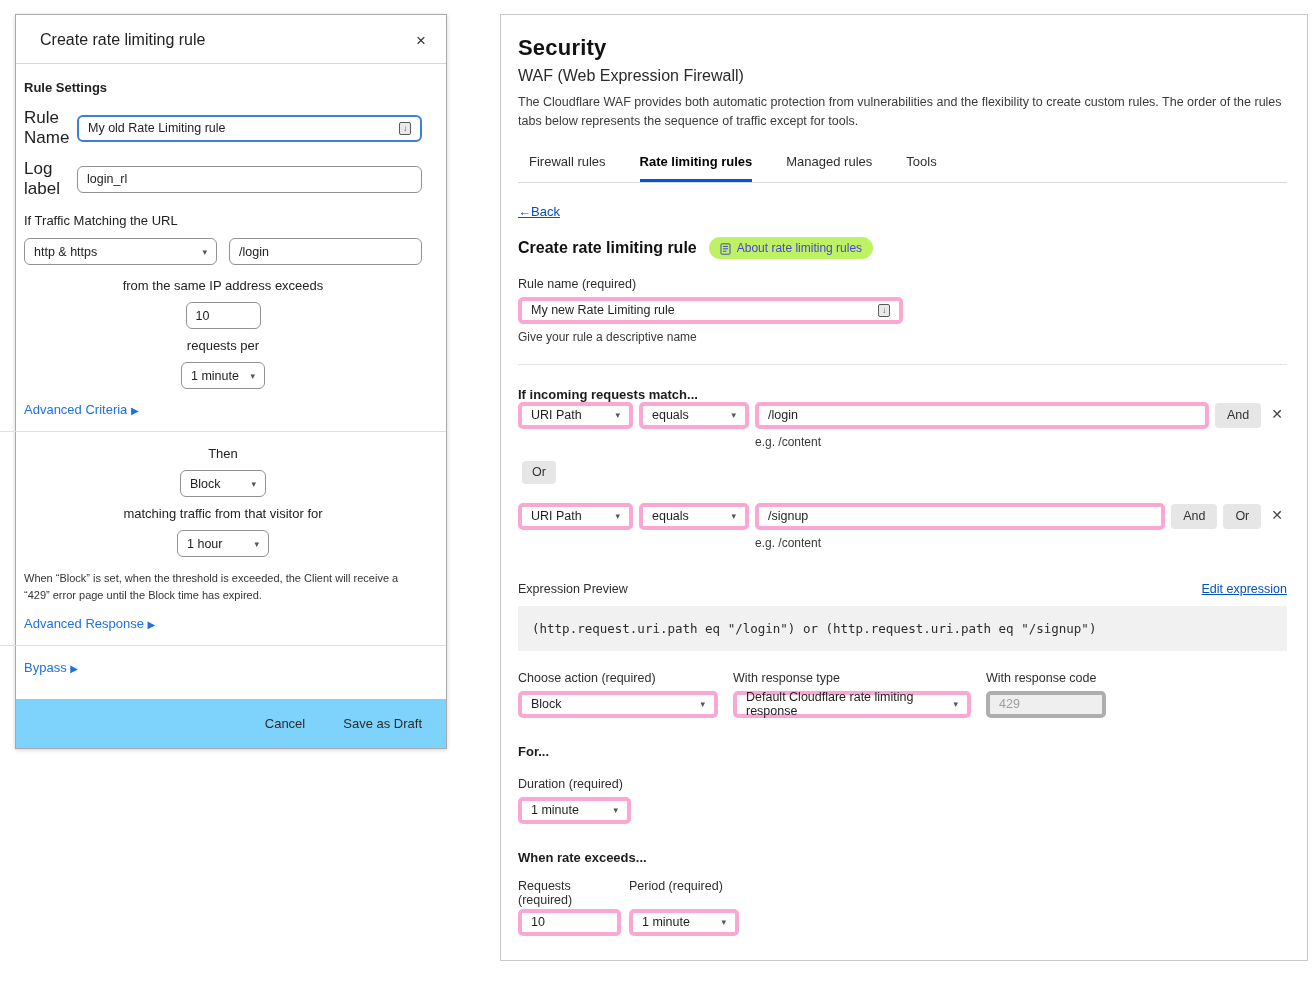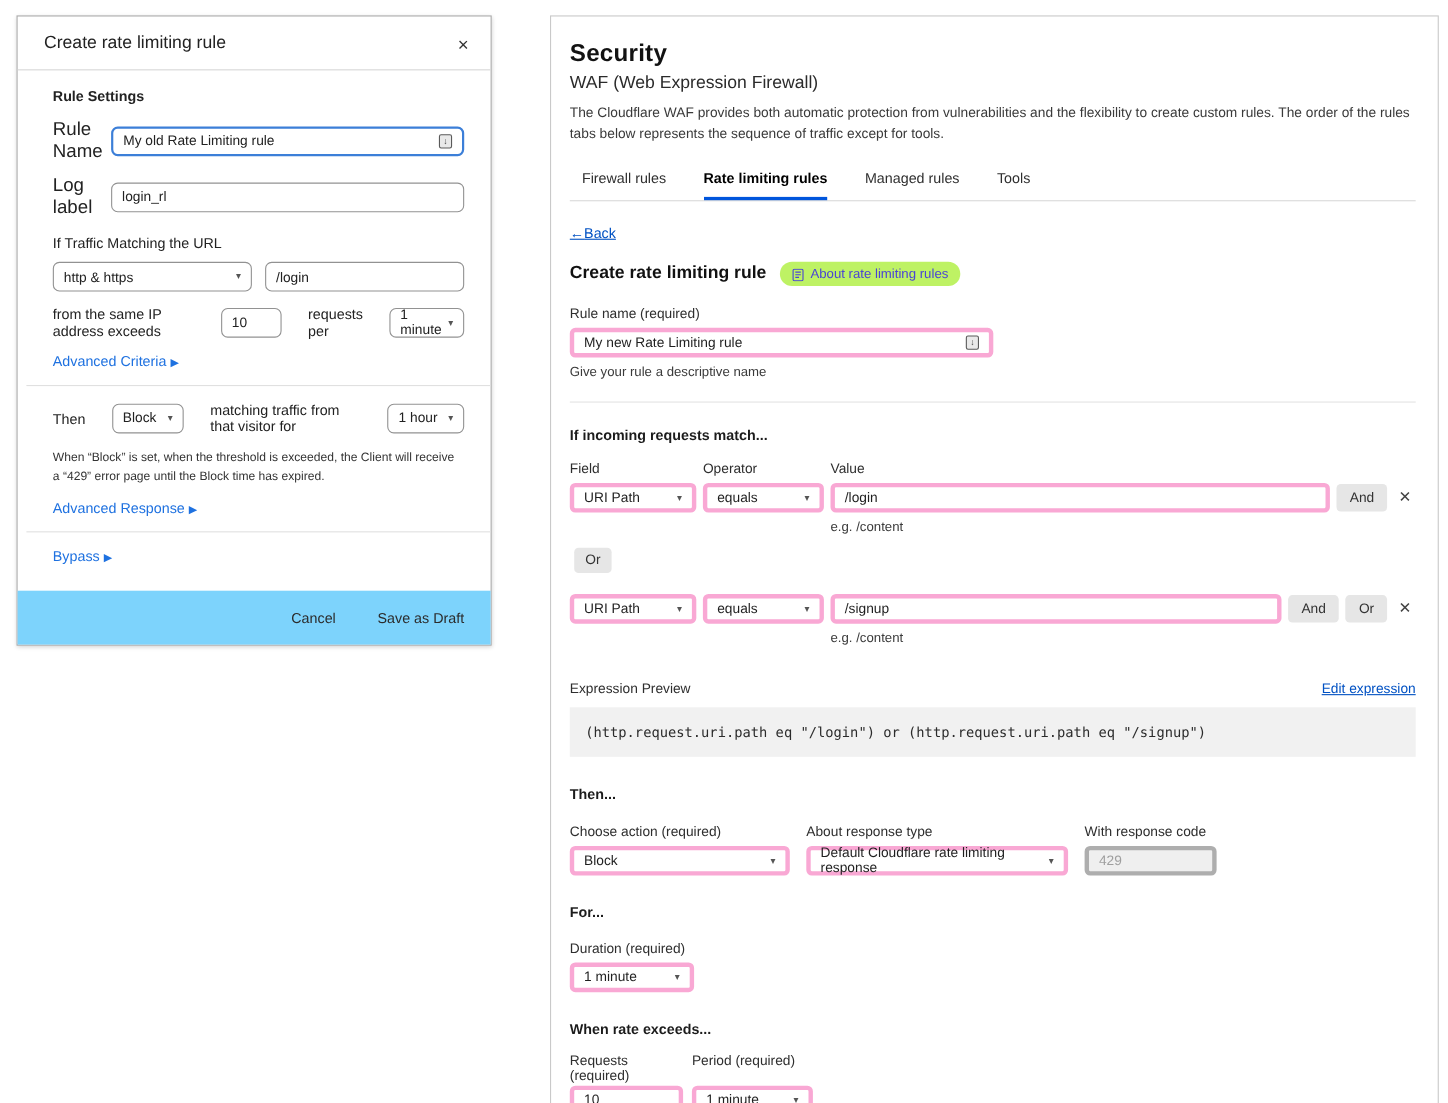--- a/index.html
+++ b/index.html
@@ -4,32 +4,32 @@
 <style>
   * { margin:0; padding:0; box-sizing:border-box; }
   html,body { background:#fff; font-family:"Liberation Sans","DejaVu Sans",sans-serif; color:#1f1f1f; }
   .stage { display:flex; align-items:flex-start; gap:53px; padding:14px 8px 10px 15px; width:1316px; }
 
   
   .dialog { width:432px; background:#fff; border:1px solid #a9a9a9; box-shadow:0 1px 4px rgba(0,0,0,.18); }
   .dialog-header { display:flex; justify-content:space-between; align-items:center; padding:16px 20px 14px 24px; border-bottom:1px solid #d6d6d6; }
   .dialog-title { font-size:16px; color:#222; }
   .close-x { font-size:17px; color:#333; cursor:pointer; line-height:1; }
-  .dialog-body { padding:16px 24px 6px 32px; }
+  .dialog-body { padding:16px 24px 6px 8px; }
   .sec-title { font-size:13px; font-weight:bold; color:#222; margin-bottom:13px; }
   .form-row { display:flex; align-items:center; margin-bottom:11px; }
   .form-row label { font-size:17px; color:#222; width:53px; flex:0 0 53px; }
   .ctl { display:flex; align-items:center; justify-content:space-between; border:1px solid #929292; border-radius:6px; background:#fff; height:27px; padding:0 9px; font-size:12.5px; color:#222; }
   .ctl.grow { flex:1; }
   .ctl.focused { border:2px solid #3c7fd8; }
   .caret { font-size:9px; color:#555; margin-left:6px; }
   .autofill { width:12px; height:13px; border:1px solid #5a5a5a; border-radius:2px; background:#e9e9e9; font-size:8px; color:#444; display:flex; align-items:center; justify-content:center; }
   .plain-label { font-size:13px; color:#222; margin:14px 0 10px 0; }
   .pair-row { display:flex; gap:12px; margin-bottom:13px; }
-  .inline-row { display:flex; align-items:center; gap:24px; margin-bottom:13px; font-size:13px; color:#222; flex-wrap:nowrap; }
+  .inline-row { display:flex; align-items:center; gap:9px; margin-bottom:13px; font-size:13px; color:#222; flex-wrap:nowrap;flex-direction:column; }
   .blue-link { font-size:13px; color:#1e71e0; cursor:pointer; margin:4px 0 14px 0; }
   .blue-link .tri { font-size:10px; }
   .hr-full { border:0; border-top:1px solid #e0e0e0; margin:14px -24px; }
   .note { font-size:11px; color:#333; line-height:1.55; margin:2px 0 12px 0; }
   .dialog-footer { background:#7dd3fc; padding:17px 24px; display:flex; justify-content:flex-end; gap:38px; margin-top:4px; }
   .footer-btn { font-size:13px; color:#2b2b2b; cursor:pointer; background:none; border:none; font-family:inherit; }
 
   
   .panel { width:808px; border:1px solid #c9c9c9; background:#fff; padding:20px 20px 24px 17px; }
   .h1 { font-size:22px; font-weight:bold; color:#121212; letter-spacing:.2px; }
@@ -196,25 +196,20 @@
     <div class="ctl2" style="width:385px;">
       <span>My new Rate Limiting rule</span>
       <span class="autofill">↓</span>
     </div>
     <div class="helper">Give your rule a descriptive name</div>
 
     <hr class="wide-hr">
 
     <div class="bold-13">If incoming requests match...</div>
 
-    <div class="cond-labels">
-      <span class="c1">Field</span>
-      <span class="c2">Operator</span>
-      <span class="c3">Value</span>
-    </div>
 
     
     <div class="cond-row">
       <div class="ctl2 w-field">
         <span>URI Path</span>
         <span class="caret">▾</span>
       </div>
       <div class="ctl2 w-op">
         <span>equals</span>
         <span class="caret">▾</span>
@@ -251,31 +246,30 @@
       <button class="gray-btn">Or</button>
       <button class="x-btn">✕</button>
     </div>
 
     <div class="expr-head">
       <span class="expr-label">Expression Preview</span>
       <span class="expr-link">Edit expression</span>
     </div>
     <div class="code-block">(http.request.uri.path eq "/login") or (http.request.uri.path eq "/signup")</div>
 
-    <div class="sec-head">Then...</div>
     <div class="then-grid">
       <div class="then-col1">
         <div class="field-label">Choose action (required)</div>
         <div class="ctl2">
           <span>Block</span>
           <span class="caret">▾</span>
         </div>
       </div>
       <div class="then-col2">
-        <div class="field-label">About response type</div>
+        <div class="field-label">With response type</div>
         <div class="ctl2">
           <span>Default Cloudflare rate limiting response</span>
           <span class="caret">▾</span>
         </div>
       </div>
       <div class="then-col3">
         <div class="field-label">With response code</div>
         <div class="ctl2 disabled">
           <span>429</span>
         </div>

